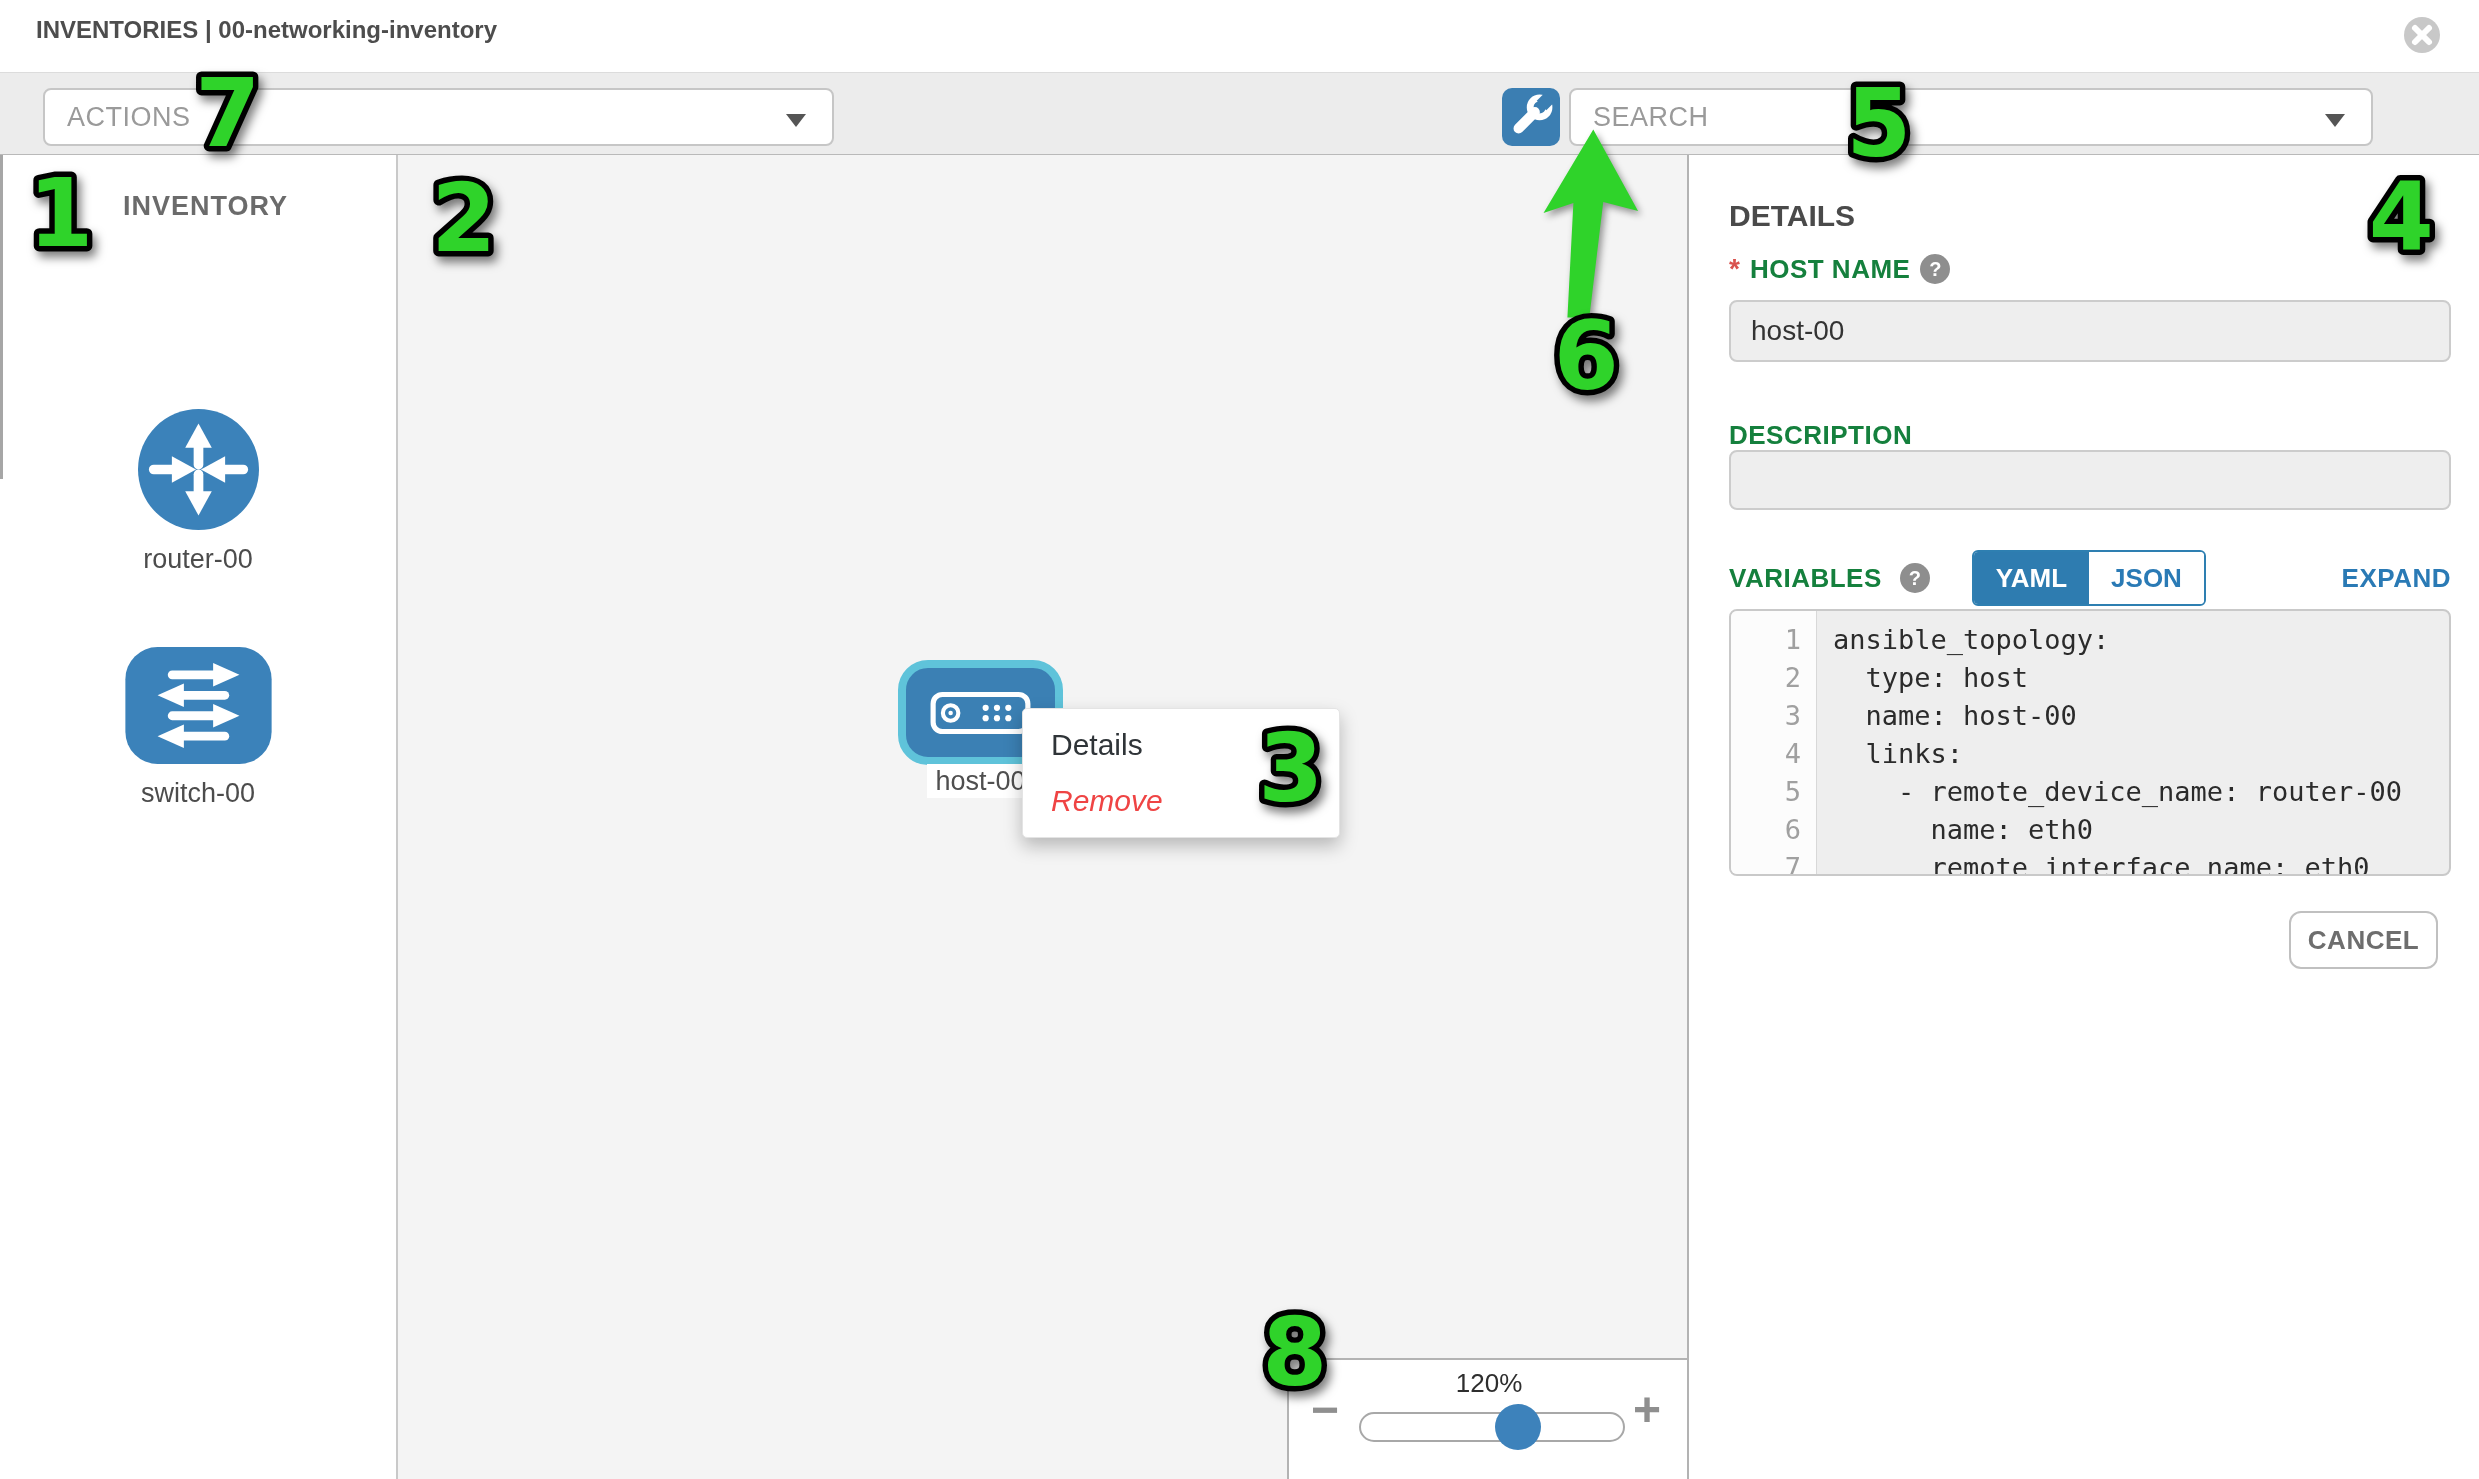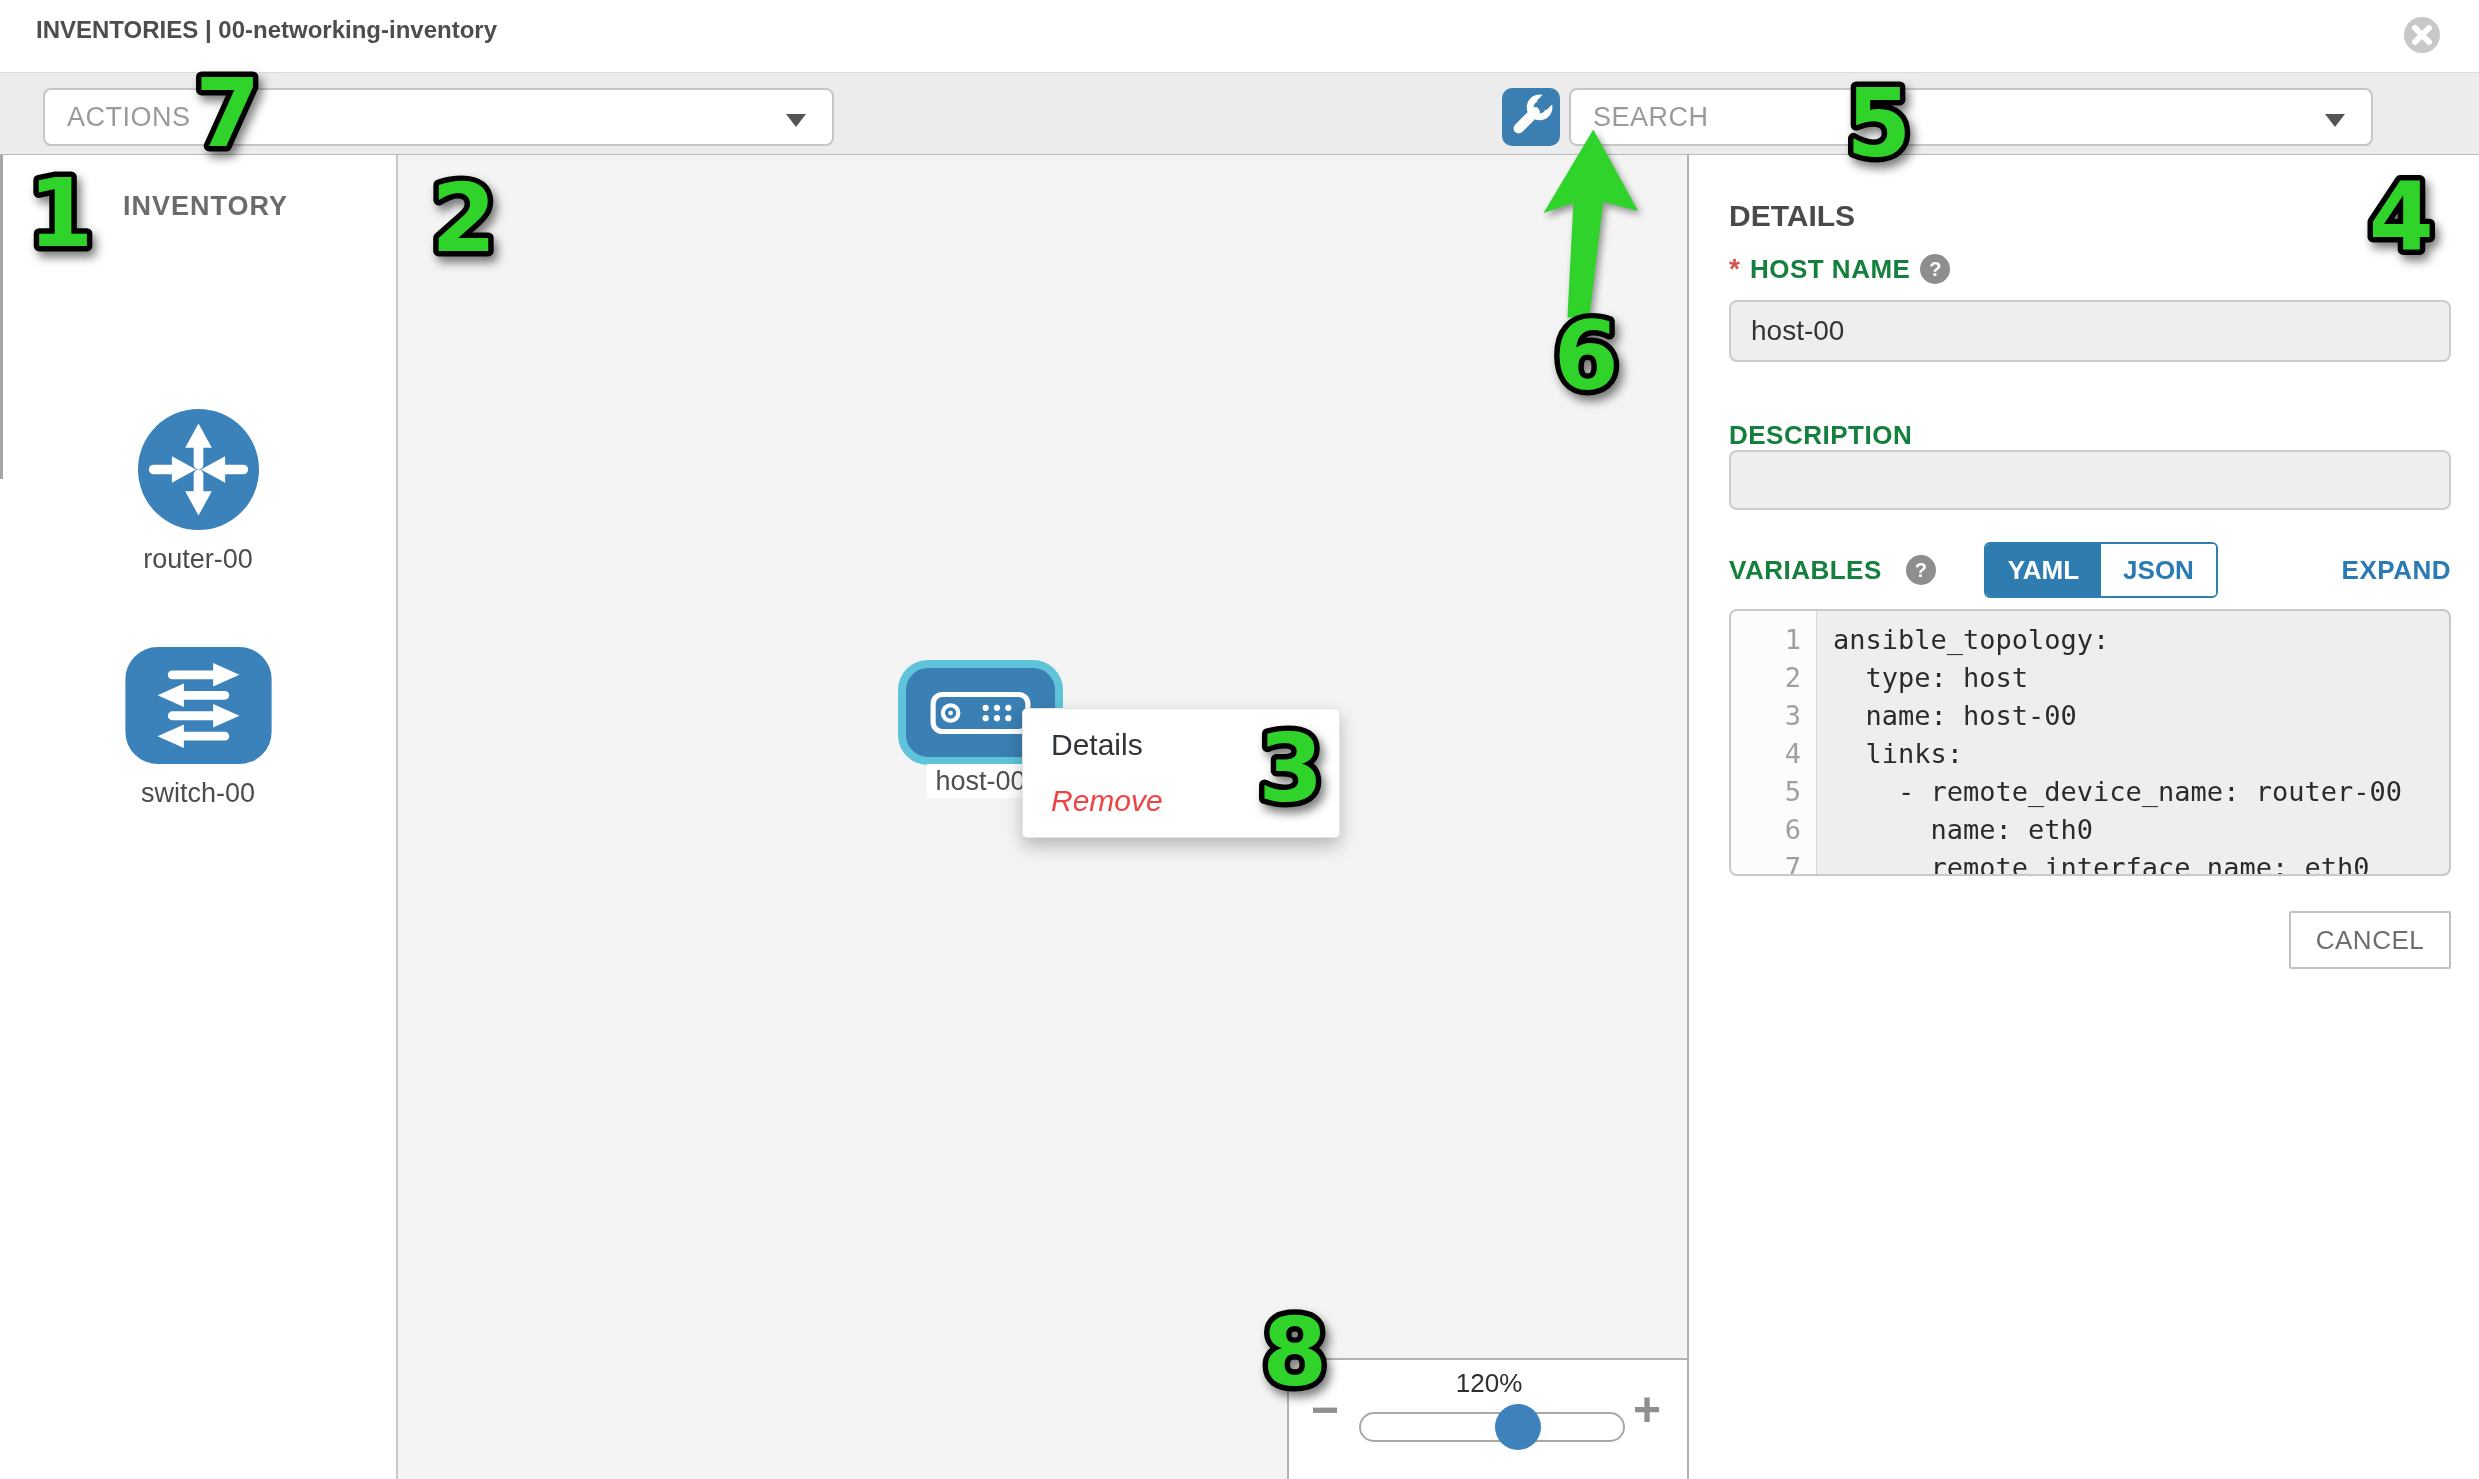--- a/index.html
+++ b/index.html
@@ -68,37 +68,37 @@
   .row-desc { top:265px; }
   .req { color:#d9534f; font-size:28px; font-weight:bold; }
   .flabel { font-size:26px; font-weight:bold; color:#15803d; letter-spacing:0.5px; }
   .help-circle { width:30px; height:30px; border-radius:50%; background:#8e8e8e; color:#fff; font-size:20px; font-weight:bold;
                  display:inline-flex; align-items:center; justify-content:center; cursor:pointer; }
   .tinput { position:absolute; left:40px; width:722px; background:#eee; border:2px solid #ccc; border-radius:8px;
             font-size:28px; color:#333; padding-left:20px; font-family:"Liberation Sans", sans-serif; }
   .host-input { top:145px; height:62px; }
   .desc-input { top:295px; height:60px; }
 
-  .vars-row { position:absolute; left:40px; top:386px; width:722px; height:58px; display:flex; align-items:center; gap:24px; }
+  .vars-row { position:absolute; left:40px; top:394px; width:722px; height:58px; display:flex; align-items:center; gap:18px; }
   .toggle-group { margin-left:24px; display:flex; border:2px solid #2e7fb1; border-radius:6px; overflow:hidden; height:56px; }
   .tg-btn { font-size:26px; font-weight:bold; display:flex; align-items:center; padding:0 22px; cursor:pointer; border:none; }
   .tg-on { background:#2e7cb0; color:#fff; }
   .tg-off { background:#fff; color:#2a7ab5; }
   .expand-link { margin-left:auto; font-size:26px; font-weight:600; color:#2a7ab5; cursor:pointer; letter-spacing:0.5px; }
 
   .editor { position:absolute; left:40px; top:454px; width:722px; height:267px; background:#eee;
             border:2px solid #c9c9c9; border-radius:8px; overflow:hidden; cursor:text; }
   .gutter-bg { position:absolute; left:0; top:0; width:86px; height:100%; background:#fcfcfc; border-right:1px solid #d8d8d8; }
   .code-rows { position:relative; padding-top:10px; }
   .code-row { display:flex; height:38px; font-family:"DejaVu Sans Mono", monospace; font-size:27px; line-height:38px; }
   .ln { width:86px; text-align:right; padding-right:16px; color:#a0a0a0; flex:none; }
   .ct { padding-left:16px; white-space:pre; color:#2b2b2b; }
 
-  .cancel-btn { position:absolute; left:600px; top:756px; width:162px; height:58px; background:#fff; border:2px solid #c0c0c0;
-                border-radius:2px; font-size:26px; font-weight:normal; color:#6e6e6e; letter-spacing:0.5px; cursor:pointer;
+  .cancel-btn { position:absolute; left:600px; top:756px; width:149px; height:58px; background:#fff; border:2px solid #c0c0c0;
+                border-radius:12px; font-size:26px; font-weight:bold; color:#6e6e6e; letter-spacing:0.5px; cursor:pointer;
                 font-family:"Liberation Sans", sans-serif; }
 
   
   .overlay { position:absolute; left:0; top:0; width:2480px; height:1480px; pointer-events:none; z-index:50; }
   .ann-num { font-family:"DejaVu Sans", sans-serif; font-size:94px; font-weight:bold; fill:#2fd32a;
              stroke:#000; stroke-width:11px; paint-order:stroke; stroke-linejoin:round;
              text-anchor:middle; filter:drop-shadow(4px 6px 5px rgba(0,0,0,.5)); }
   .ann-arrow { fill:#2fd32a; filter:drop-shadow(3px 4px 4px rgba(0,0,0,.4)); }
 </style>
 </head>

